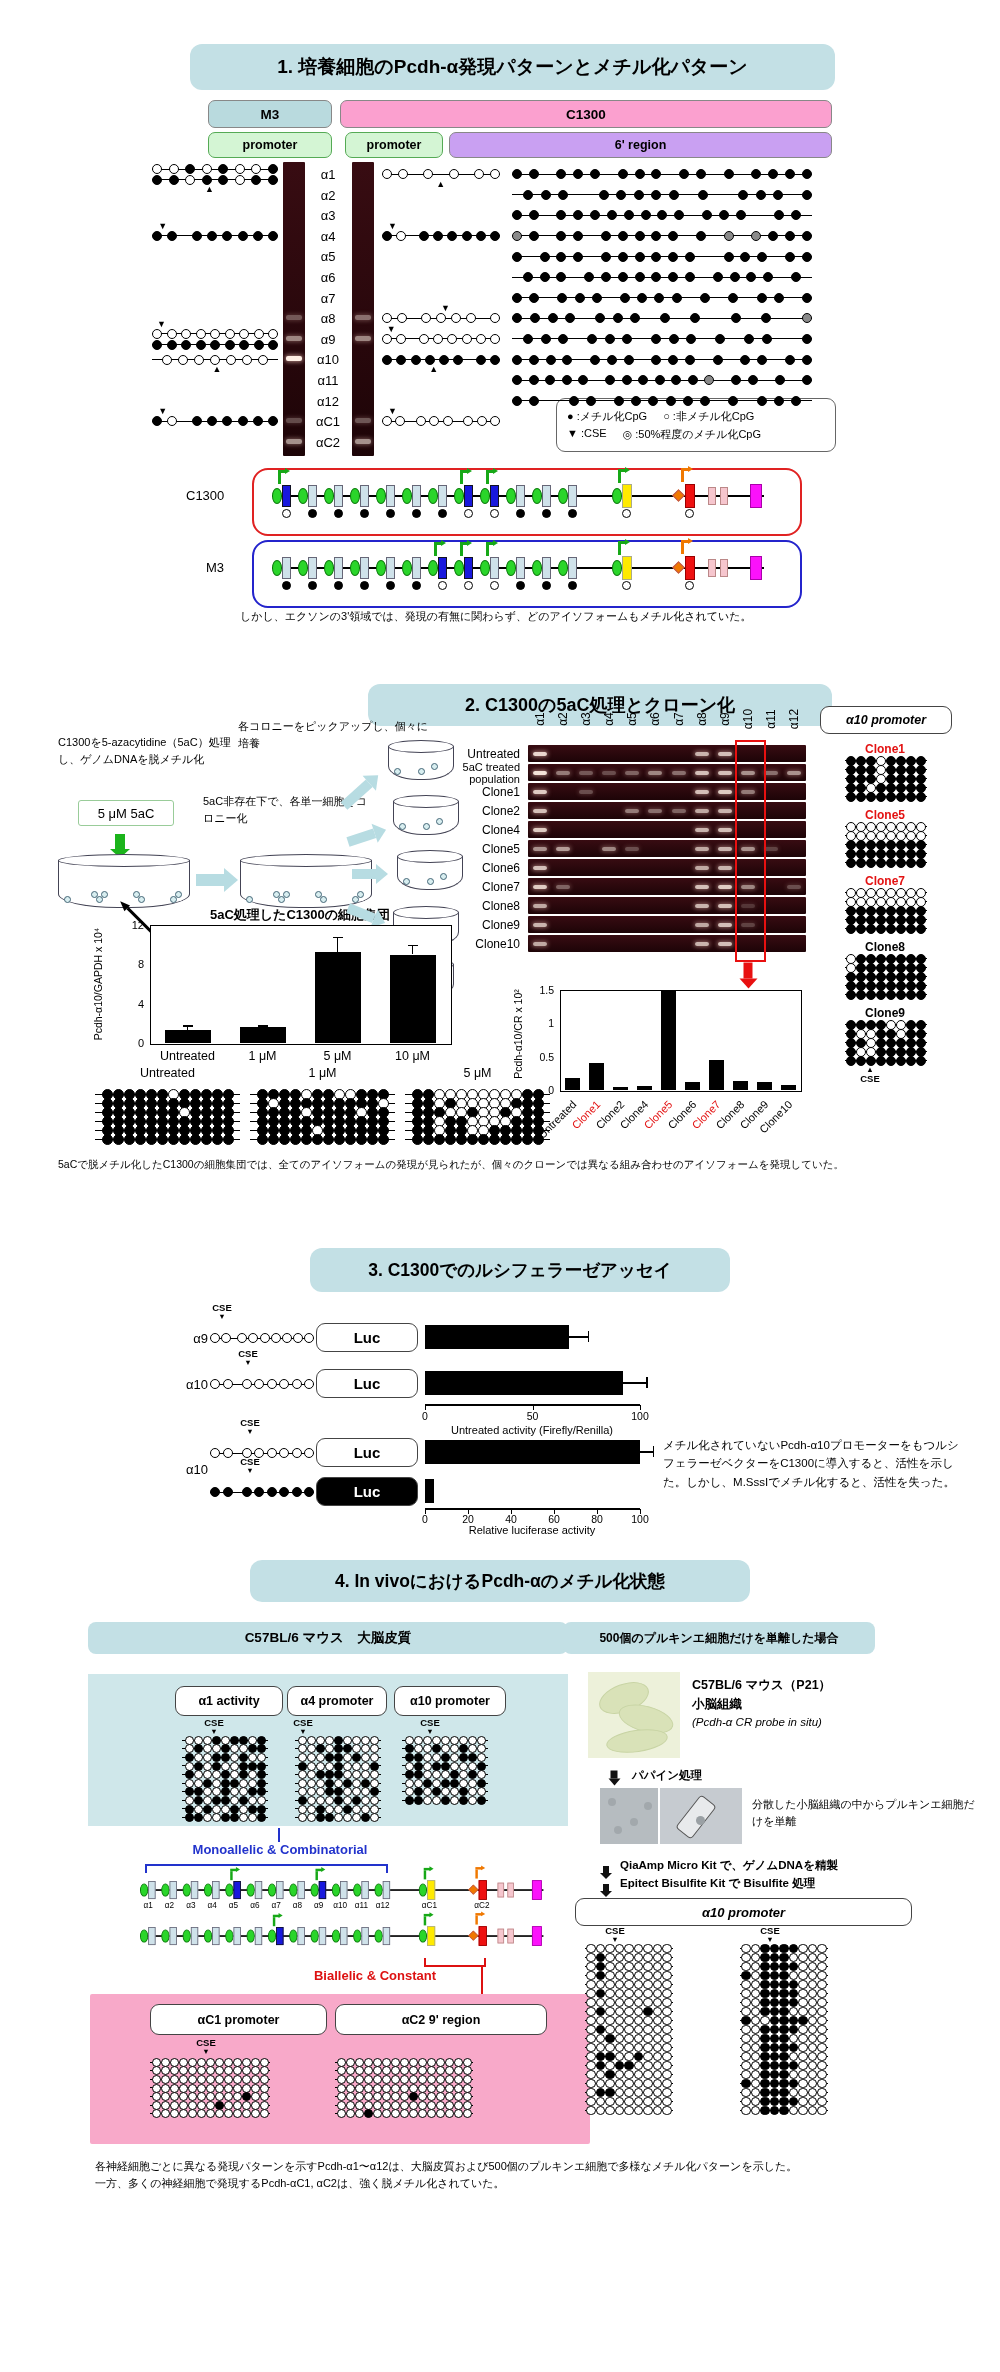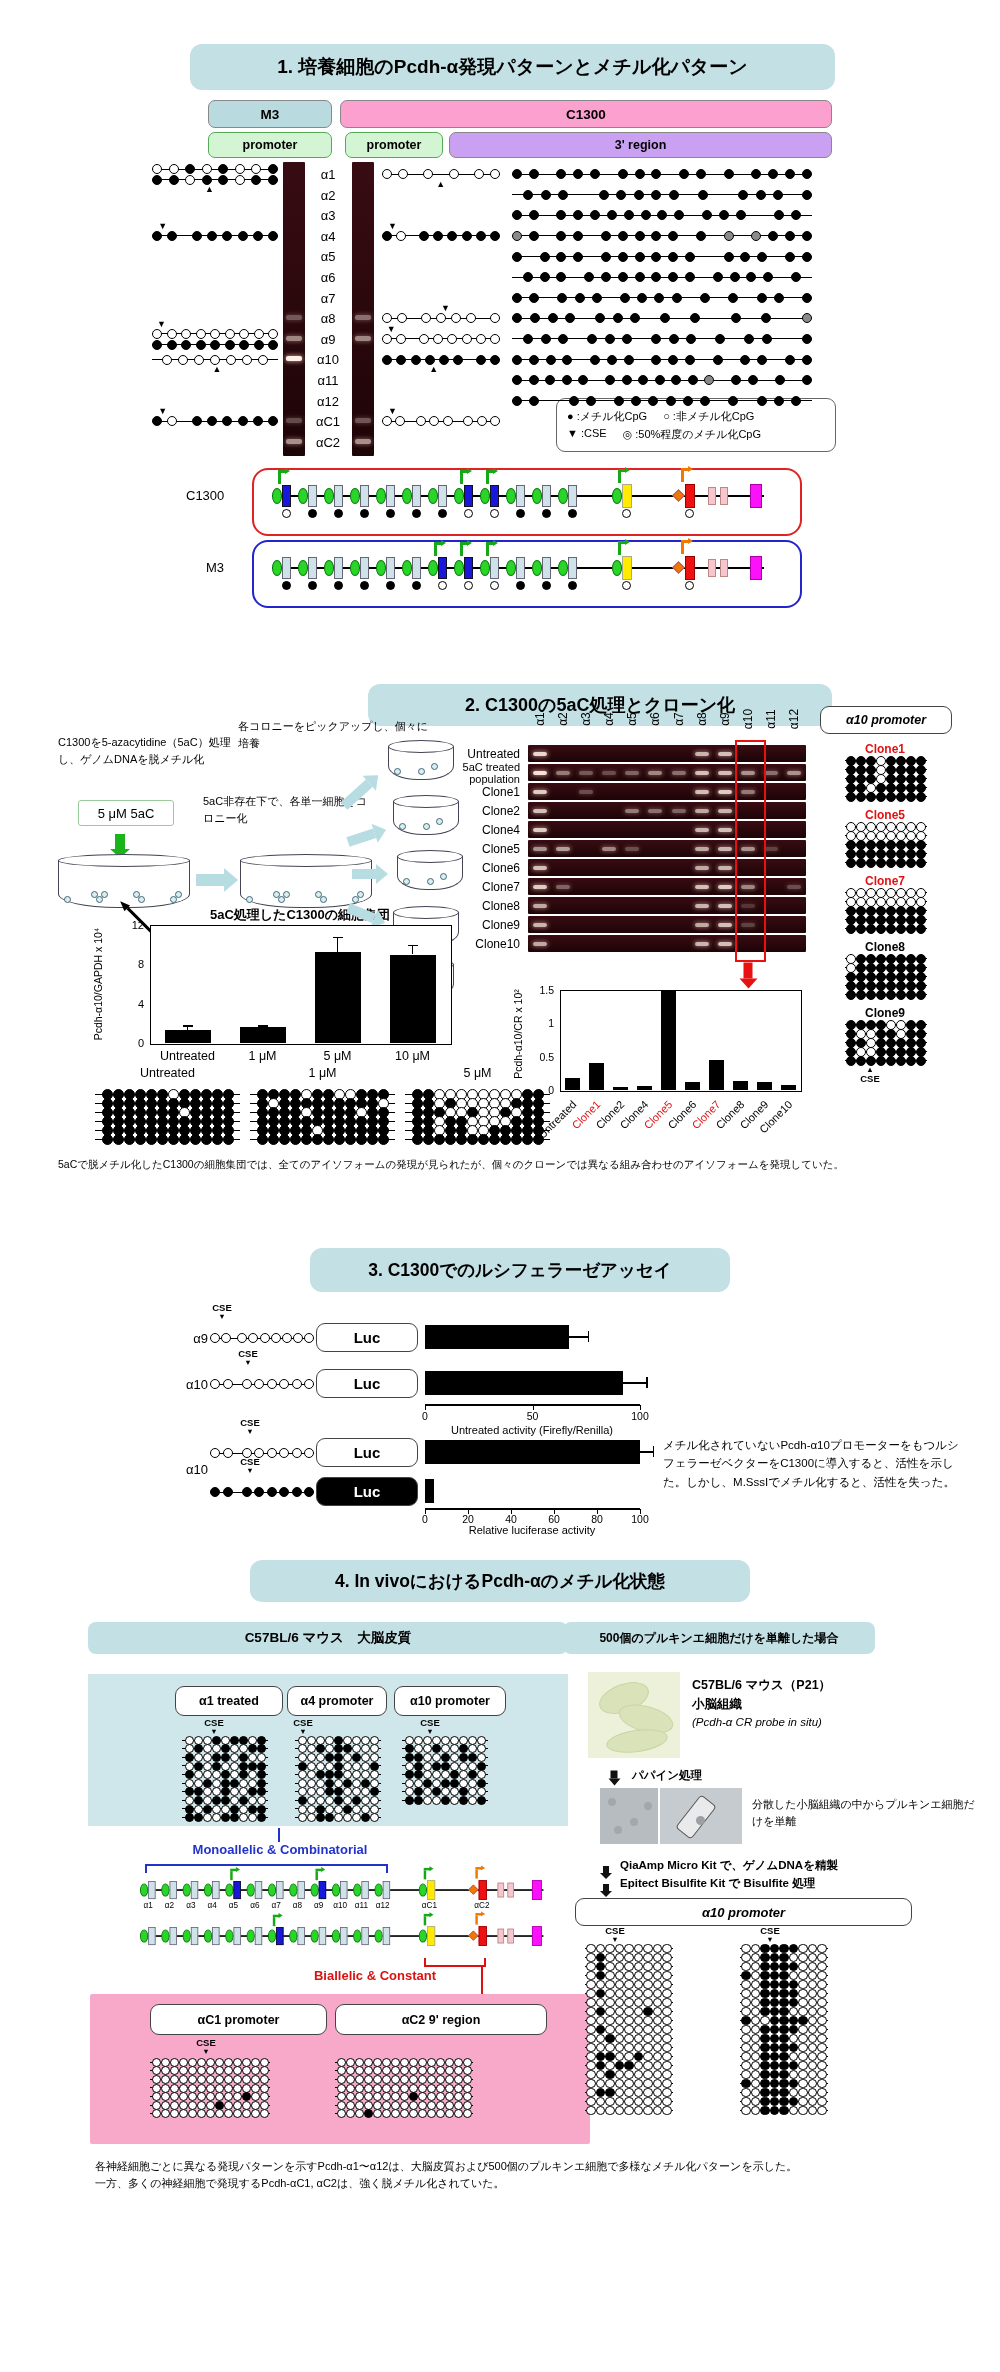--- a/index.html
+++ b/index.html
@@ -54,34 +54,35 @@
 </head>
 <body>
 
 <div id="fig">
 
   <div class="secTitle" style="left:190px;top:44px;width:645px;height:46px;font-size:19px">1. 培養細胞のPcdh-α発現パターンとメチル化パターン</div>
   <div class="hdr" style="left:208px;top:100px;width:122px;height:26px;background:#b9dade;font-size:13.5px">M3</div>
   <div class="hdr" style="left:340px;top:100px;width:490px;height:26px;background:#fba0cf;font-size:13.5px">C1300</div>
   <div class="hdr" style="left:208px;top:132px;width:122px;height:24px;background:#d4f5d4;border-color:#55aa55;font-size:12.5px">promoter</div>
   <div class="hdr" style="left:345px;top:132px;width:96px;height:24px;background:#d4f5d4;border-color:#55aa55;font-size:12.5px">promoter</div>
-  <div class="hdr" style="left:449px;top:132px;width:381px;height:24px;background:#c9a0f2;font-size:12.5px">3' region</div>
+  <div class="hdr" style="left:449px;top:132px;width:381px;height:24px;background:#c9a0f2;font-size:12.5px">6' region</div>
   <div class="legend" style="left:556px;top:398px;width:258px;height:42px">
     <div>
         <span>● :メチル化CpG</span>
         <span>○ :非メチル化CpG</span>
       </div>
     <div>
         <span>▼ :CSE</span>
         <span>◎ :50%程度のメチル化CpG</span>
       </div>
   </div>
   <div class="abs" style="left:186px;top:488px;font-size:13px">C1300</div>
   <div class="abs" style="left:206px;top:560px;font-size:13px">M3</div>
   <div class="cap" style="left:240px;top:608px;width:620px">
+    <span>しかし、エクソンの3'領域では、発現の有無に関わらず、どのアイソフォームもメチル化されていた。</span>
   </div>
 
   <div class="secTitle" style="left:368px;top:684px;width:464px;height:42px;font-size:18px">2. C1300の5aC処理とクローン化</div>
   <div class="cap" style="left:58px;top:734px;width:192px;font-size:11px">C1300を5-azacytidine（5aC）処理し、ゲノムDNAを脱メチル化</div>
   <div class="hdr" style="left:78px;top:800px;width:94px;height:24px;background:#fff;border:1.5px solid #99cc99;border-radius:3px;font-size:13px;font-weight:normal">5 μM 5aC</div>
   <div class="cap" style="left:203px;top:793px;width:172px;font-size:11px">5aC非存在下で、各単一細胞をコロニー化</div>
   <div class="cap" style="left:238px;top:718px;width:196px;font-size:11px">各コロニーをピックアップし、個々に培養</div>
   <div class="abs" style="left:150px;top:906px;width:300px;text-align:center;font-size:13px;font-weight:bold">5aC処理したC1300の細胞集団</div>
   <div class="wht" style="left:820px;top:706px;width:130px;height:26px;font-size:12.5px;font-style:italic">α10 promoter</div>
   <div class="cap" style="left:58px;top:1156px;width:910px;font-size:10.5px">
@@ -90,21 +91,21 @@
 
   <div class="secTitle" style="left:310px;top:1248px;width:420px;height:44px;font-size:17.5px">3. C1300でのルシフェラーゼアッセイ</div>
   <div class="abs" style="left:392px;top:1424px;width:280px;text-align:center;font-size:11px">Untreated activity (Firefly/Renilla)</div>
   <div class="abs" style="left:392px;top:1524px;width:280px;text-align:center;font-size:11px">Relative luciferase activity</div>
   <div class="cap" style="left:663px;top:1436px;width:298px;font-size:11.5px;line-height:1.6">メチル化されていないPcdh-α10プロモーターをもつルシフェラーゼベクターをC1300に導入すると、活性を示した。しかし、M.SssIでメチル化すると、活性を失った。</div>
 
   <div class="secTitle" style="left:250px;top:1560px;width:500px;height:42px;font-size:17.5px">4. In vivoにおけるPcdh-αのメチル化状態</div>
   <div class="secTitle" style="left:88px;top:1622px;width:480px;height:32px;font-size:13.5px;border-radius:8px">C57BL/6 マウス　大脳皮質</div>
   <div class="secTitle" style="left:563px;top:1622px;width:312px;height:32px;font-size:12px;border-radius:8px">500個のプルキンエ細胞だけを単離した場合</div>
   <div class="abs" style="left:88px;top:1674px;width:480px;height:152px;background:#cfe7ea"></div>
-  <div class="wht" style="left:175px;top:1686px;width:106px;height:28px;font-size:12.5px">α1 treated</div>
+  <div class="wht" style="left:175px;top:1686px;width:106px;height:28px;font-size:12.5px">α1 activity</div>
   <div class="wht" style="left:287px;top:1686px;width:98px;height:28px;font-size:12.5px">α4 promoter</div>
   <div class="wht" style="left:394px;top:1686px;width:110px;height:28px;font-size:12.5px">α10 promoter</div>
   <div class="abs" style="left:150px;top:1842px;width:260px;text-align:center;font-size:13px;font-weight:bold;color:#2233cc">Monoallelic &amp; Combinatorial</div>
   <div class="abs" style="left:285px;top:1968px;width:180px;text-align:center;font-size:13px;font-weight:bold;color:#dd1111">Biallelic &amp; Constant</div>
   <div class="abs" style="left:90px;top:1994px;width:500px;height:150px;background:#f8a9c9;border-radius:2px"></div>
   <div class="wht" style="left:150px;top:2004px;width:175px;height:29px;font-size:12.5px">αC1 promoter</div>
   <div class="wht" style="left:335px;top:2004px;width:210px;height:29px;font-size:12.5px">αC2 9' region</div>
   <div class="abs" style="left:692px;top:1676px;width:290px;font-size:12.5px;font-weight:bold;line-height:1.5">
     <div>C57BL/6 マウス（P21）</div>
     <div>小脳組織</div>

